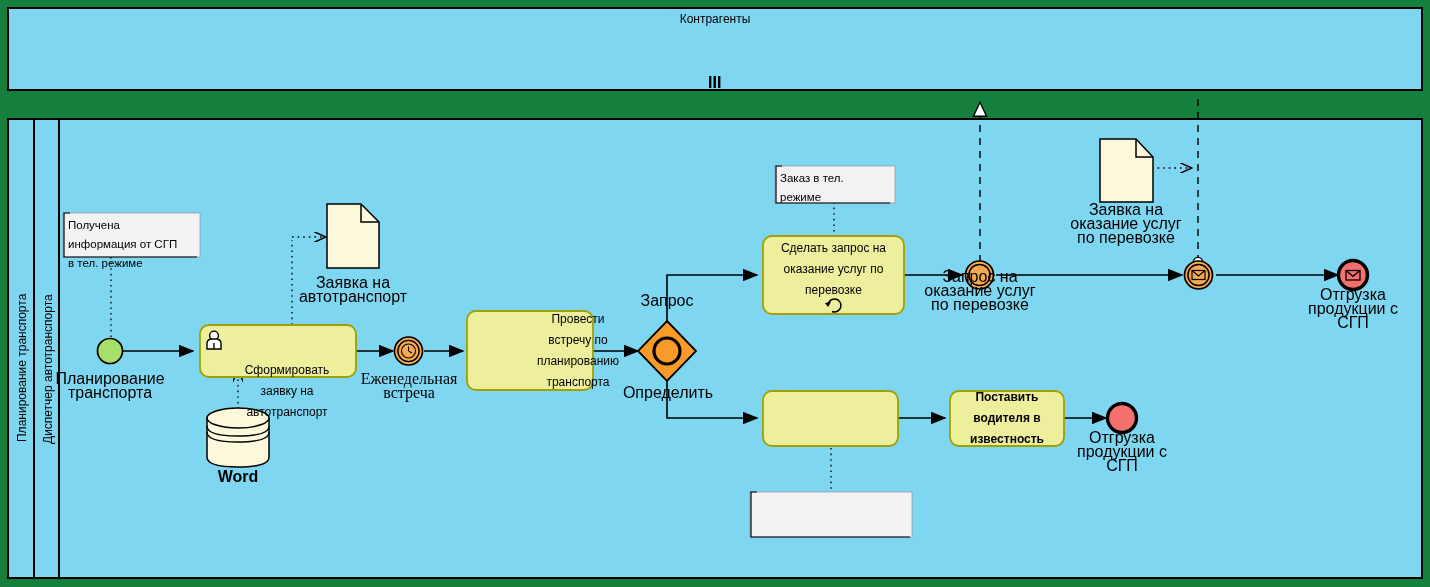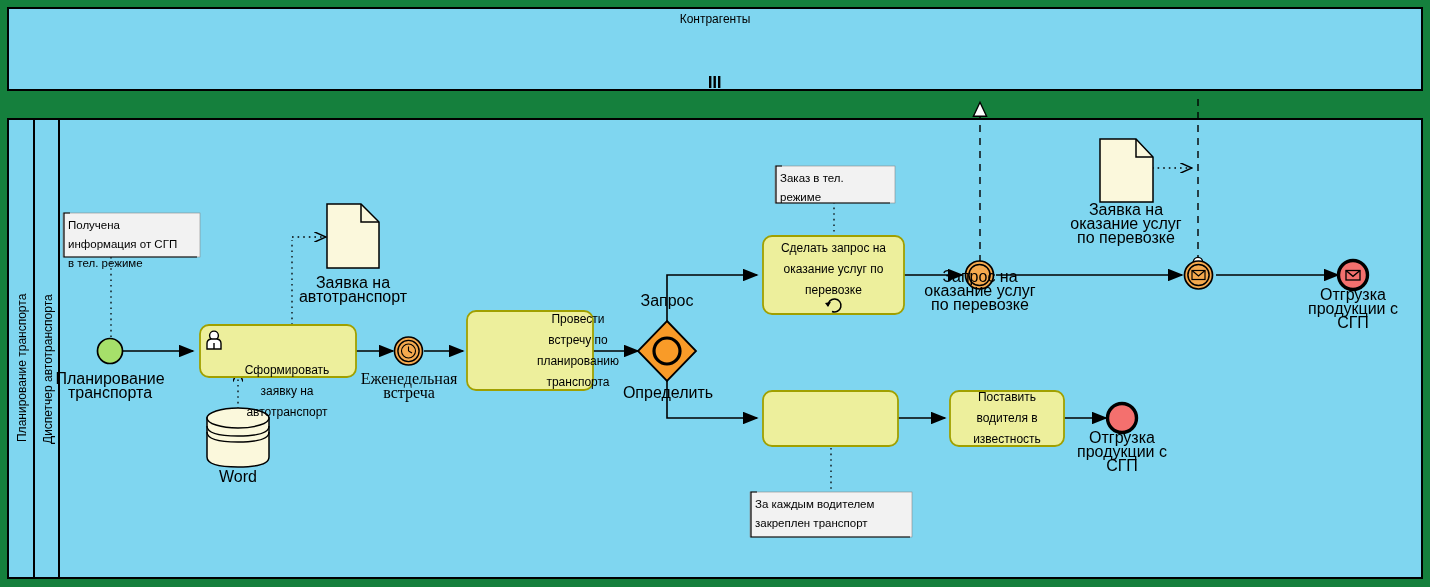--- a/index.html
+++ b/index.html
@@ -253,22 +253,20 @@
 
   <div class="vlabel" style="left:41px; top:444px;">Диспетчер автотранспорта</div>
 
   <div class="annot-text" style="left:68px; top:216px; width:132px;">Получена
 информация от СГП
 в тел. режиме</div>
 
   <div class="annot-text" style="left:780px; top:169px; width:114px;">Заказ в тел.
 режиме</div>
 
-  <div class="annot-text" style="left:755px; top:495px; width:156px;">За каждым водителем
-закреплен транспорт</div>
 
   <div class="lbl" style="left:51px; top:372px; width:118px;">Планирование
 транспорта</div>
 
   <div class="lbl" style="left:354px; top:372px; width:110px;font-family:Liberation Serif, serif;">Еженедельная
 встреча</div>
 
   <div class="lbl" style="left:920px; top:270px; width:120px;">Запрос на
 оказание услуг
 по перевозке</div>
@@ -286,30 +284,30 @@
   <div class="node-text" style="left:467px; top:311px; width:126px; height:79px;padding-left:48px;">Провести
 встречу по
 планированию
 транспорта</div>
 
   <div class="node-text" style="left:765px; top:234px; width:137px; height:70px;">Сделать запрос на
 оказание услуг по
 перевозке</div>
 
 
-  <div class="node-text" style="left:950px; top:391px; width:114px; height:55px;">Поставить
+  <div class="node-text" style="left:950px; top:391px; width:114px; height:55px;font-weight:bold;">Поставить
 водителя в
 известность</div>
 
   <div class="lbl" style="left:612px; top:294px; width:110px;">Запрос</div>
 
   <div class="lbl" style="left:609px; top:386px; width:118px;">Определить</div>
 
   <div class="lbl" style="left:293px; top:276px; width:120px;">Заявка на
 автотранспорт</div>
 
   <div class="lbl" style="left:1066px; top:203px; width:120px;">Заявка на
 оказание услуг
 по перевозке</div>
 
-  <div class="lbl" style="left:193px; top:470px; width:90px;">Word</div>
+  <div class="lbl" style="left:193px; top:470px; width:90px;font-weight:bold;">Word</div>
 
 </div>
 
 </body></html>

